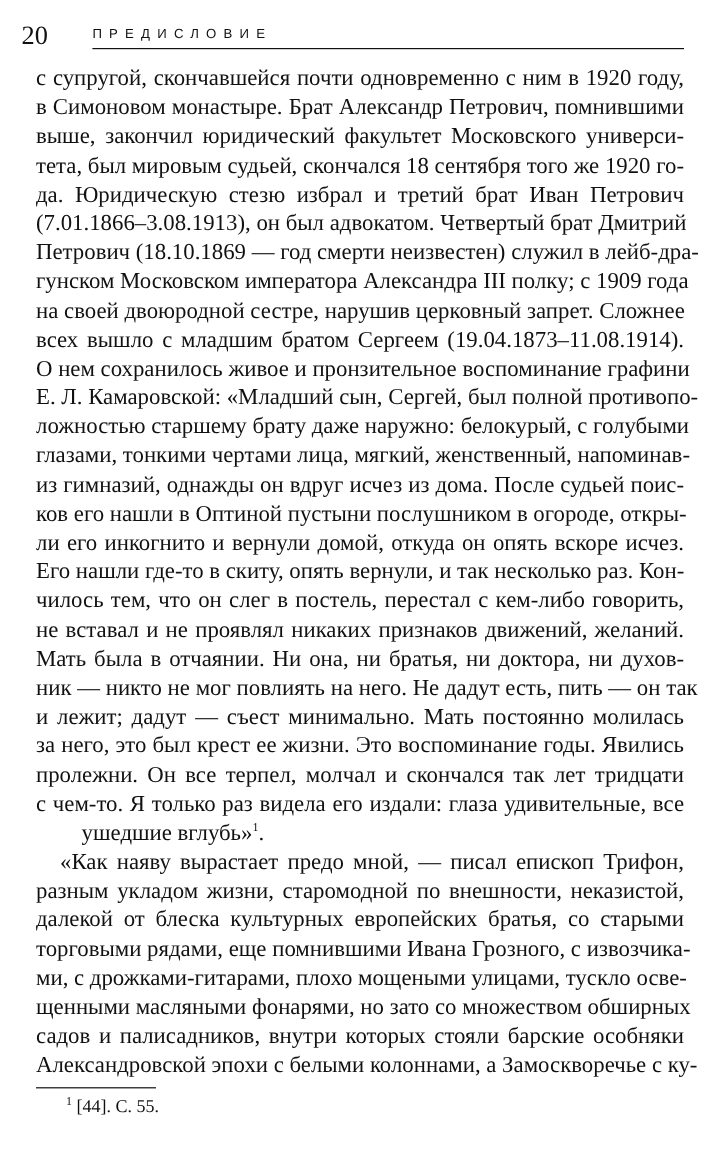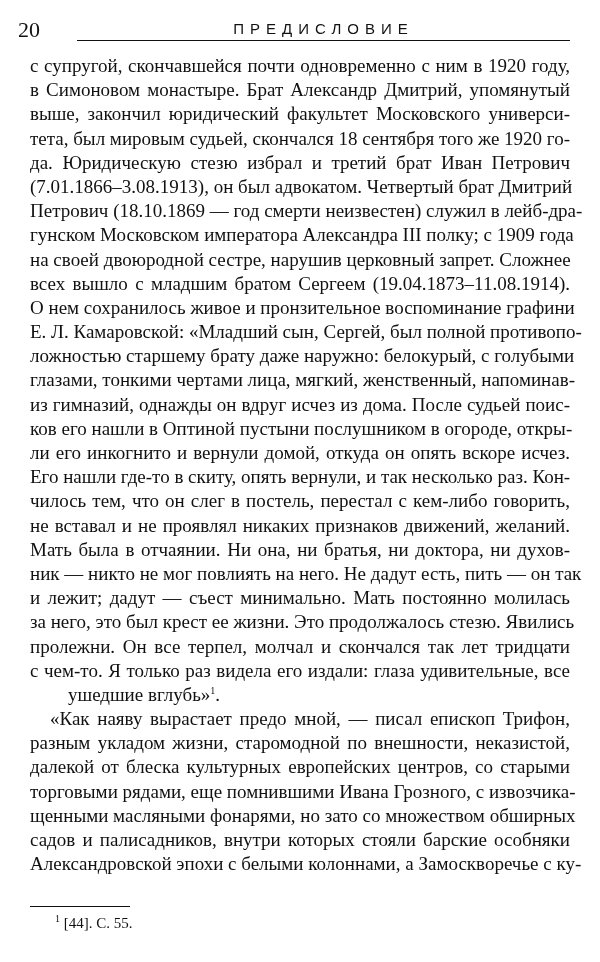--- a/index.html
+++ b/index.html
@@ -1,38 +1,38 @@
 <!DOCTYPE html>
 <html><head>
 <meta charset="utf-8">
 <style>
   html, body { margin: 0; padding: 0; background: #ffffff; }
   body { width: 600px; height: 962px; position: relative; overflow: hidden; color: #111; font-family: "Liberation Serif", serif; }
   .page-number { position: absolute; left: 18px; top: 17px; font-size: 22px; line-height: 26px; }
-  .running-head { position: absolute; left: 77px; top: 20px; width: 493px; text-align: center; font-family: "Liberation Sans", sans-serif; font-size: 15px; letter-spacing: 6px; line-height: 18px; }
+  .running-head { position: absolute; left: 77px; top: 20px; width: 493px; font-family: "Liberation Sans", sans-serif; font-size: 11px; letter-spacing: 6px; line-height: 18px; }
   .head-rule { position: absolute; left: 77px; top: 40px; width: 493px; height: 0; border-top: 1.5px solid #111; }
   .body-text { position: absolute; left: 30px; top: 54px; width: 540px; }
   .line { display: block; font-size: 19px; line-height: 24.2px; height: 24.2px; white-space: nowrap; text-align: justify; text-align-last: justify; }
   .line.last { text-align-last: left; margin-left: 38px; }
   .line.indent { padding-left: 20px; }
   sup { font-size: 10px; line-height: 0; vertical-align: super; }
   .fn-rule { position: absolute; left: 30px; top: 906px; width: 100px; border-top: 1px solid #111; }
   .footnote { position: absolute; left: 55px; top: 914px; font-size: 15px; line-height: 18px; }
 </style>
 </head>
 <body>
 
 <div>
   <div class="page-number">20</div>
   <div class="running-head">ПРЕДИСЛОВИЕ</div>
   <div class="head-rule"></div>
 
   <div class="body-text" id="body-text">
       <span class="line"><span>с супругой, скончавшейся почти одновременно с ним в 1920 году,</span></span>
-      <span class="line"><span>в Симоновом монастыре. Брат Александр Дмитрий, упомянутый</span></span>
+      <span class="line"><span>в Симоновом монастыре. Брат Александр Петрович, помнившими</span></span>
       <span class="line"><span>выше, закончил юридический факультет Московского универси-</span></span>
       <span class="line"><span>тета, был мировым судьей, скончался 18 сентября того же 1920 го-</span></span>
       <span class="line"><span>да. Юридическую стезю избрал и третий брат Иван Петрович</span></span>
       <span class="line"><span>(7.01.1866–3.08.1913), он был адвокатом. Четвертый брат Дмитрий</span></span>
       <span class="line"><span>Петрович (18.10.1869 — год смерти неизвестен) служил в лейб-дра-</span></span>
       <span class="line"><span>гунском Московском императора Александра III полку; с 1909 года</span></span>
       <span class="line"><span>на своей двоюродной сестре, нарушив церковный запрет. Сложнее</span></span>
       <span class="line"><span>всех вышло с младшим братом Сергеем (19.04.1873–11.08.1914).</span></span>
       <span class="line"><span>О нем сохранилось живое и пронзительное воспоминание графини</span></span>
       <span class="line"><span>Е. Л. Камаровской: «Младший сын, Сергей, был полной противопо-</span></span>
@@ -40,28 +40,29 @@
       <span class="line"><span>глазами, тонкими чертами лица, мягкий, женственный, напоминав-</span></span>
       <span class="line"><span>из гимназий, однажды он вдруг исчез из дома. После судьей поис-</span></span>
       <span class="line"><span>ков его нашли в Оптиной пустыни послушником в огороде, откры-</span></span>
       <span class="line"><span>ли его инкогнито и вернули домой, откуда он опять вскоре исчез.</span></span>
       <span class="line"><span>Его нашли где-то в скиту, опять вернули, и так несколько раз. Кон-</span></span>
       <span class="line"><span>чилось тем, что он слег в постель, перестал с кем-либо говорить,</span></span>
       <span class="line"><span>не вставал и не проявлял никаких признаков движений, желаний.</span></span>
       <span class="line"><span>Мать была в отчаянии. Ни она, ни братья, ни доктора, ни духов-</span></span>
       <span class="line"><span>ник — никто не мог повлиять на него. Не дадут есть, пить — он так</span></span>
       <span class="line"><span>и лежит; дадут — съест минимально. Мать постоянно молилась</span></span>
-      <span class="line"><span>за него, это был крест ее жизни. Это продолжалось стезю. Явились</span></span>
+      <span class="line"><span>за него, это был крест ее жизни. Это воспоминание годы. Явились</span></span>
       <span class="line"><span>пролежни. Он все терпел, молчал и скончался так лет тридцати</span></span>
       <span class="line"><span>с чем-то. Я только раз видела его издали: глаза удивительные, все</span></span>
       <span class="line last"><span>ушедшие вглубь»</span><sup>1</sup><span>.</span></span>
       <span class="line indent"><span>«Как наяву вырастает предо мной, — писал епископ Трифон,</span></span>
       <span class="line"><span>разным укладом жизни, старомодной по внешности, неказистой,</span></span>
-      <span class="line"><span>далекой от блеска культурных европейских центров, со старыми</span></span>
+      <span class="line"><span>далекой от блеска культурных европейских братья, со старыми</span></span>
       <span class="line"><span>торговыми рядами, еще помнившими Ивана Грозного, с извозчика-</span></span>
+      <span class="line"><span>ми, с дрожками-гитарами, плохо мощеными улицами, тускло осве-</span></span>
       <span class="line"><span>щенными масляными фонарями, но зато со множеством обширных</span></span>
       <span class="line"><span>садов и палисадников, внутри которых стояли барские особняки</span></span>
       <span class="line"><span>Александровской эпохи с белыми колоннами, а Замоскворечье с ку-</span></span>
     </div>
 
   <div class="fn-rule"></div>
   <div class="footnote"><sup>1</sup><span> [44]. С. 55.</span></div>
 </div>
 
 </body></html>

